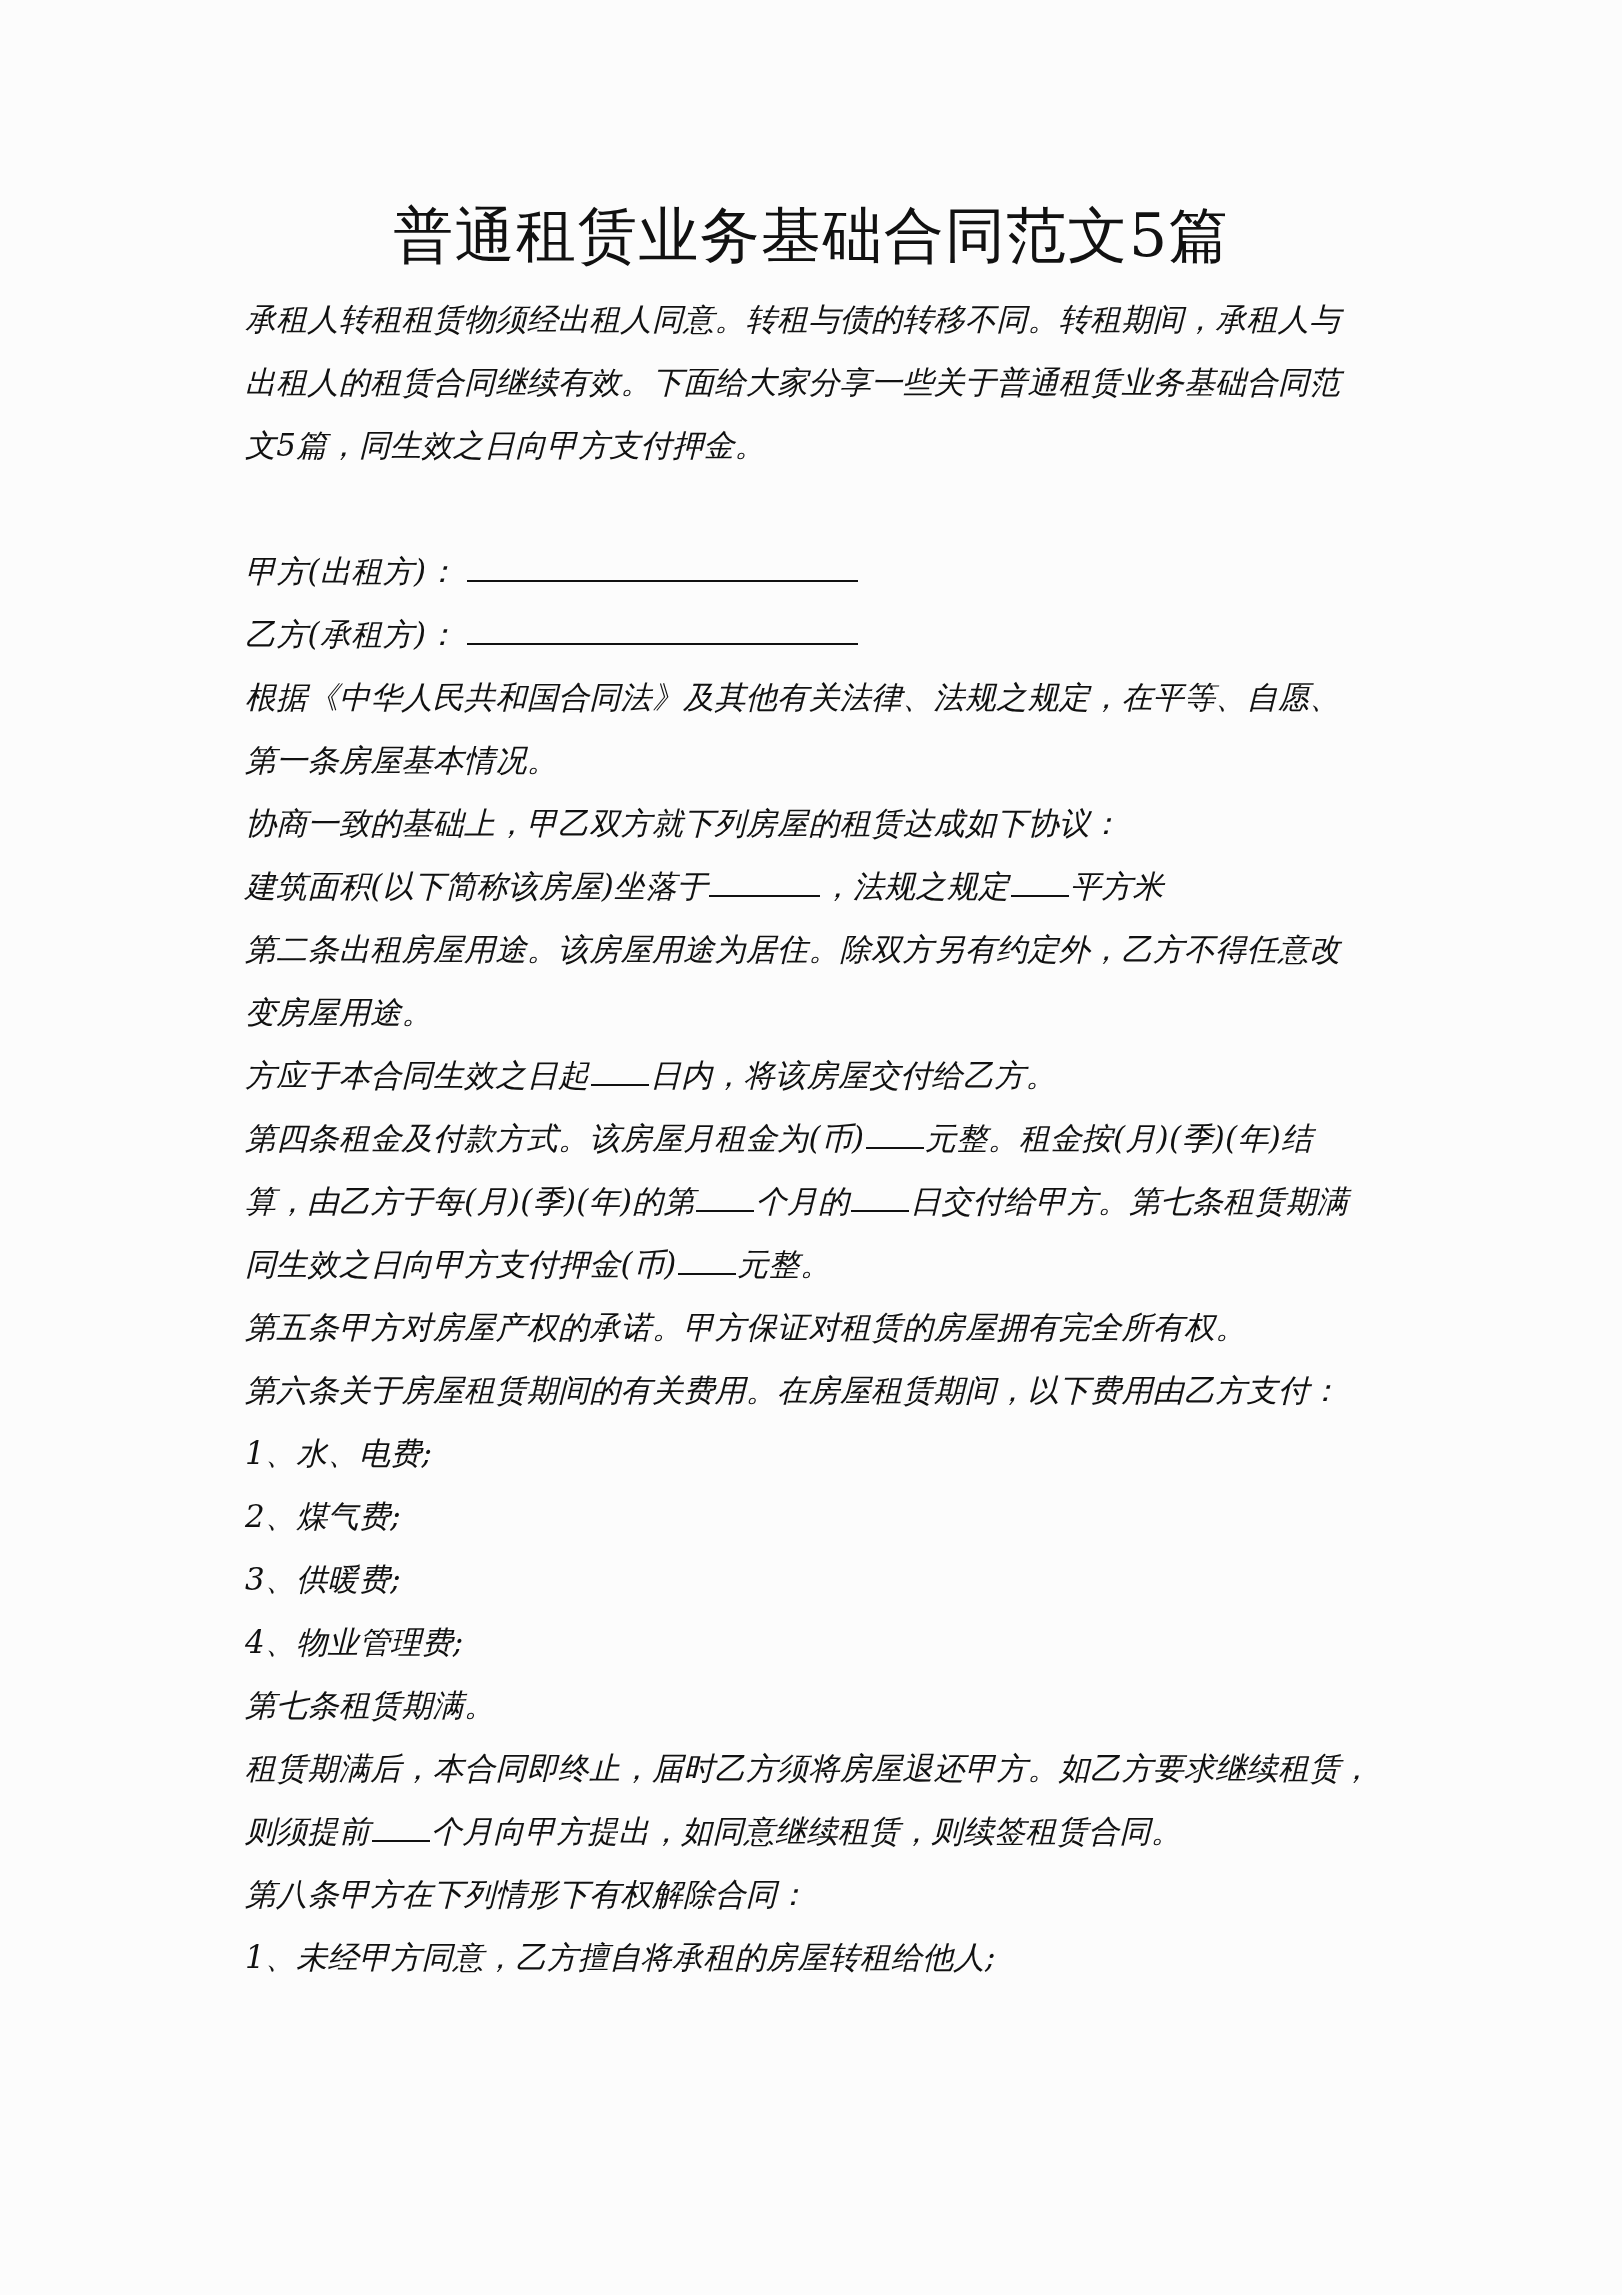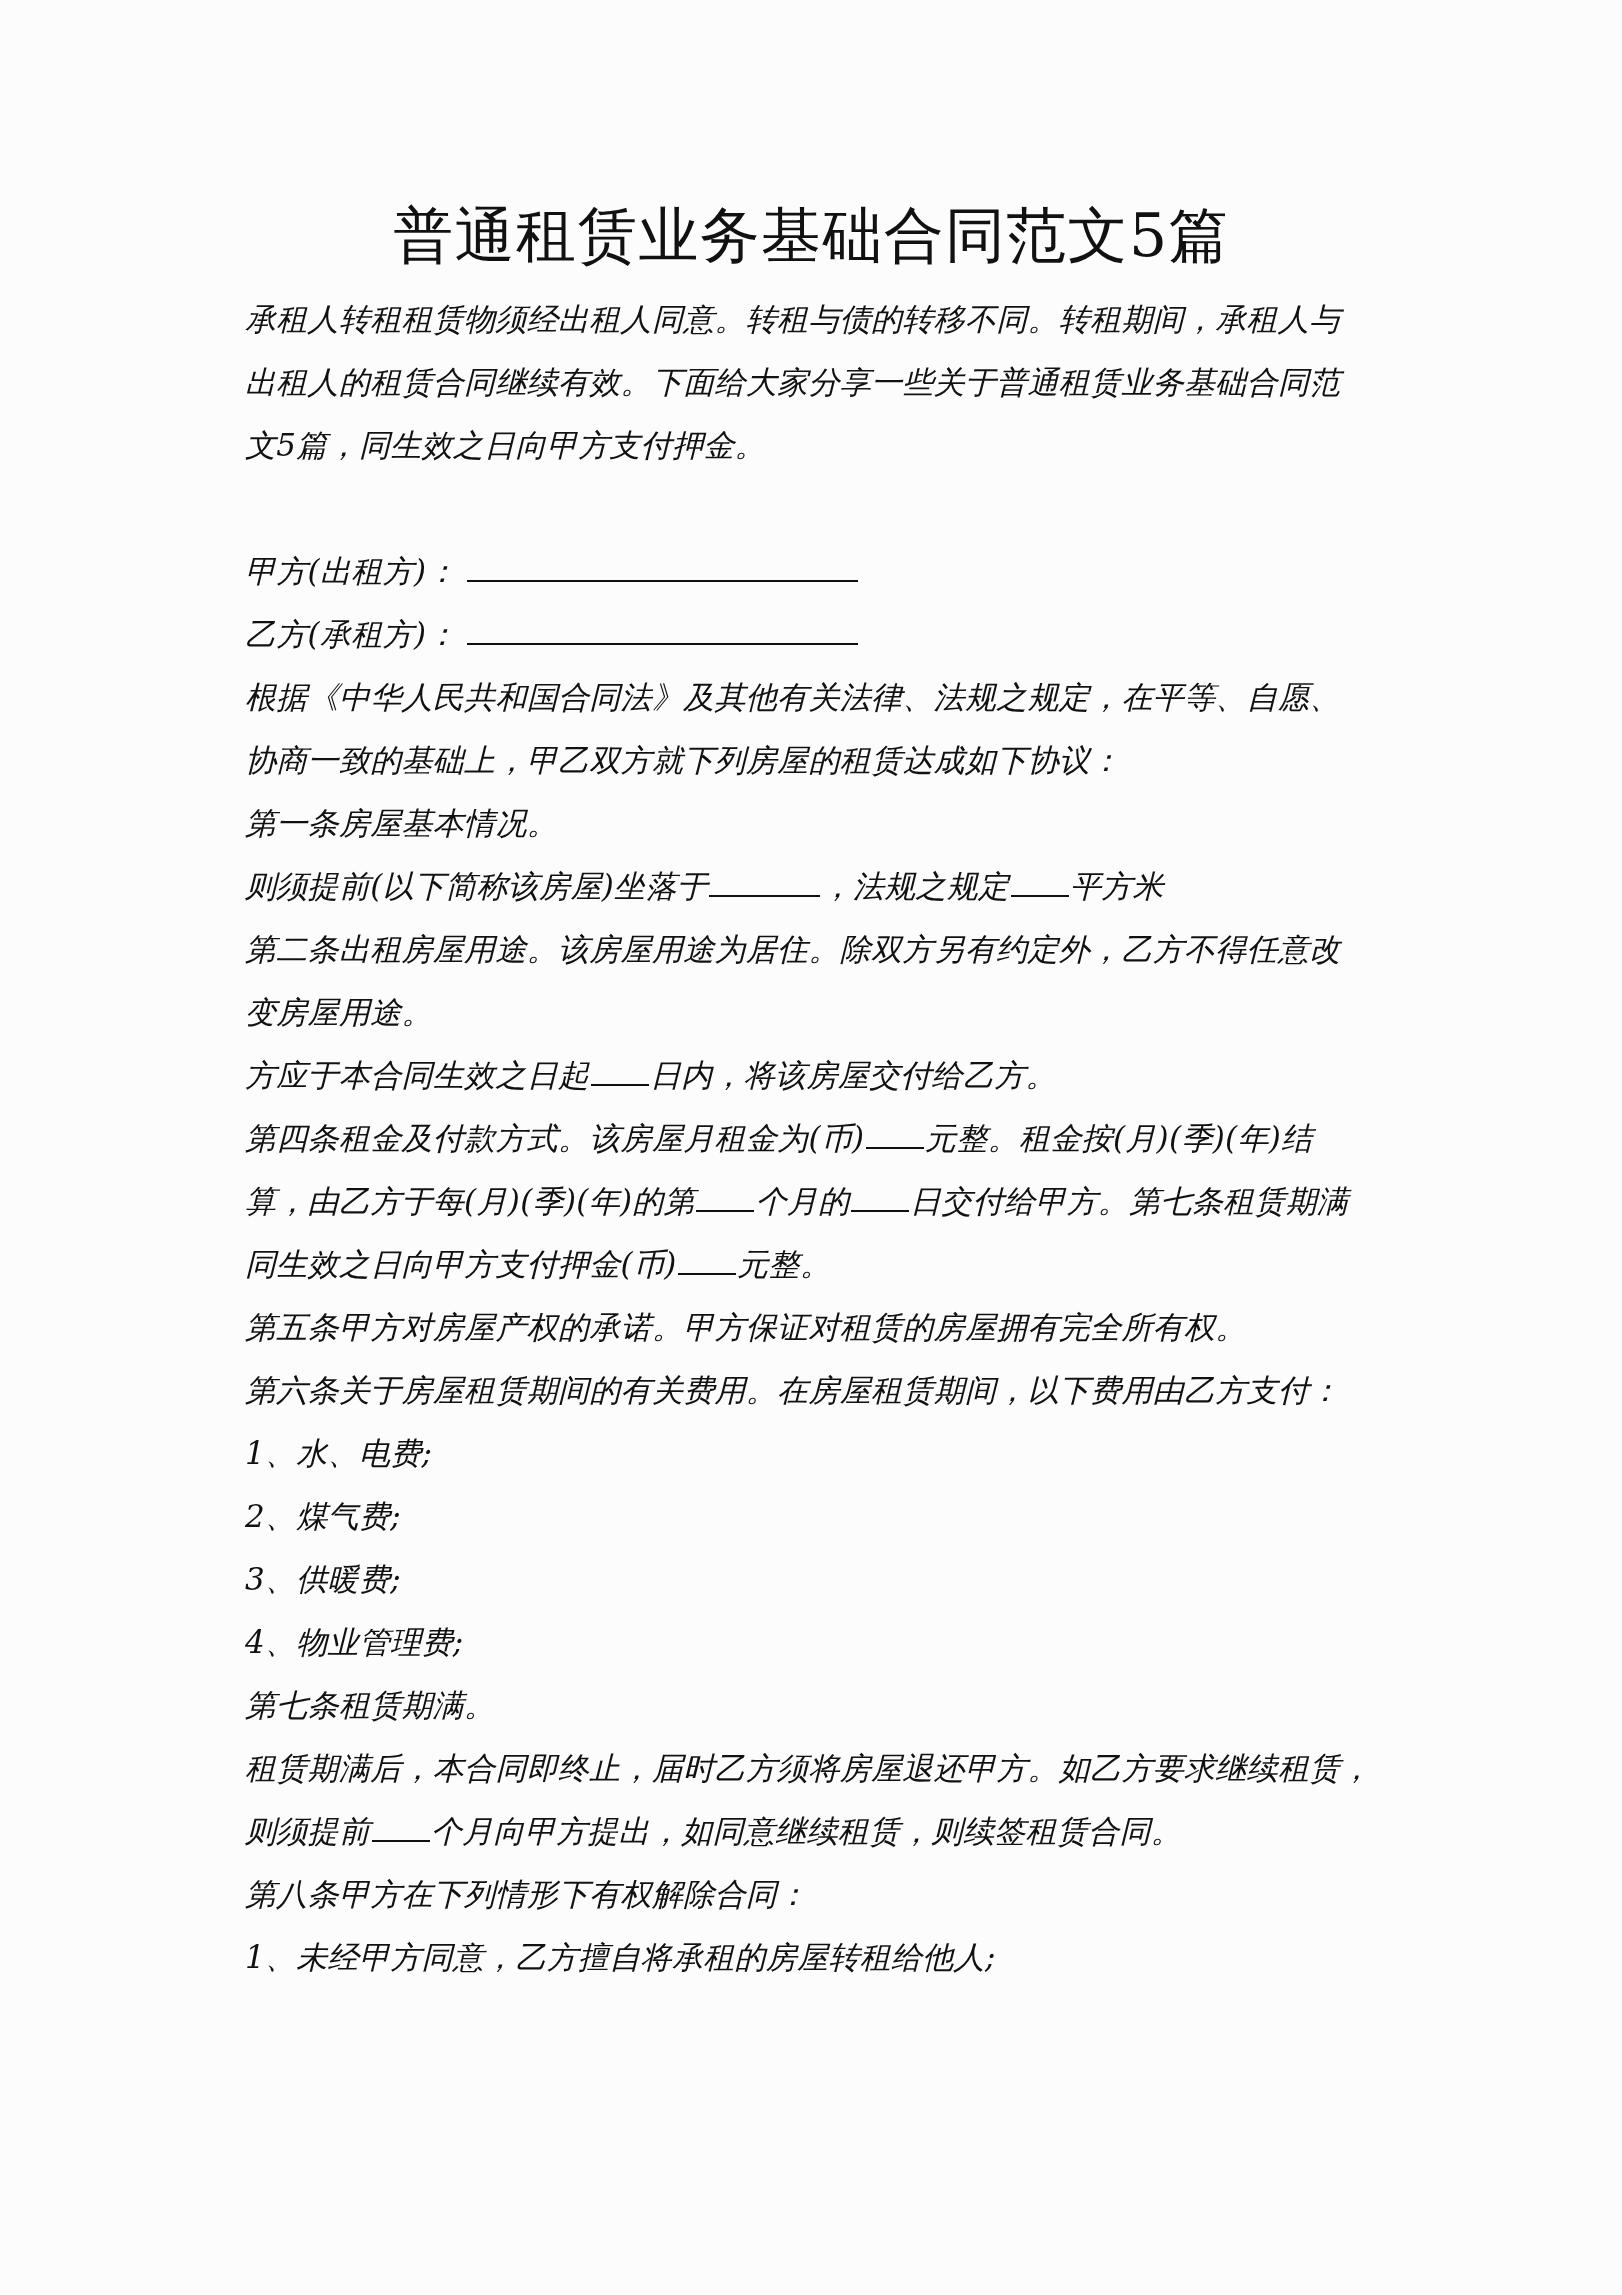--- a/index.html
+++ b/index.html
@@ -77,25 +77,25 @@
     <div class="gap"></div>
 
     <div class="line">
       <span>甲方(出租方)：</span><span class="blank b-sig"></span>
     </div>
     <div class="line">
       <span>乙方(承租方)：</span><span class="blank b-sig"></span>
     </div>
 
     <div class="line">根据《中华人民共和国合同法》及其他有关法律、法规之规定，在平等、自愿、</div>
+    <div class="line">第一条房屋基本情况。</div>
+
     <div class="line">协商一致的基础上，甲乙双方就下列房屋的租赁达成如下协议：</div>
-
-    <div class="line">第一条房屋基本情况。</div>
     <div class="line">
-      <span>则须提前(以下简称该房屋)坐落于</span><span class="blank b-loc"></span><span>，法规之规定</span><span class="blank b-sm"></span><span>平方米</span>
+      <span>建筑面积(以下简称该房屋)坐落于</span><span class="blank b-loc"></span><span>，法规之规定</span><span class="blank b-sm"></span><span>平方米</span>
     </div>
 
     <div class="line">第二条出租房屋用途。该房屋用途为居住。除双方另有约定外，乙方不得任意改</div>
     <div class="line">变房屋用途。</div>
 
     <div class="line">
       <span>方应于本合同生效之日起</span><span class="blank b-sm"></span><span>日内，将该房屋交付给乙方。</span>
     </div>
 
     <div class="line">

